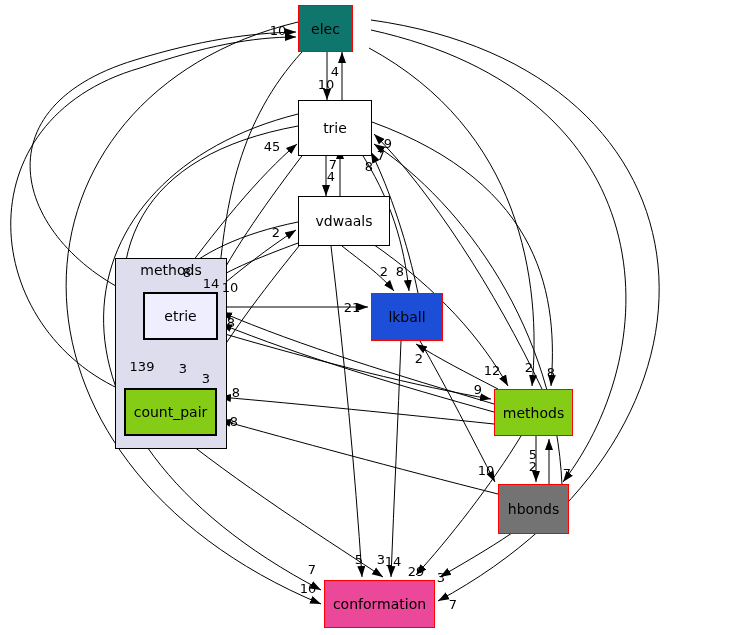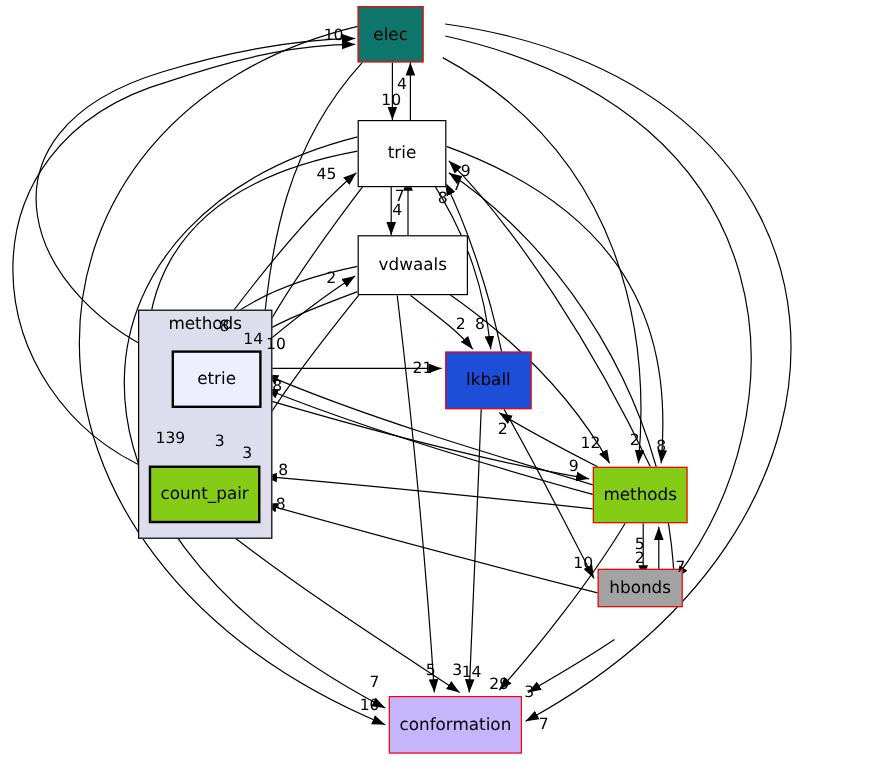--- a/index.html
+++ b/index.html
@@ -88,22 +88,22 @@
   </div>
 
   <div id="nodes-layer">
       <div class="node" style="left: 298px; top: 5px; width: 55px; height: 47px; border: 1px solid rgb(255, 0, 0); background: #0f766e;">elec</div>
       <div class="node" style="left: 298px; top: 100px; width: 74px; height: 56px; border: 1px solid rgb(0, 0, 0); background: rgb(255, 255, 255);">trie</div>
       <div class="node" style="left: 298px; top: 196px; width: 92px; height: 50px; border: 1px solid rgb(0, 0, 0); background: rgb(255, 255, 255);">vdwaals</div>
       <div class="node" style="left: 143px; top: 292px; width: 75px; height: 48px; border: 2px solid rgb(0, 0, 0); background: rgb(238, 238, 255);">etrie</div>
       <div class="node" style="left: 124px; top: 388px; width: 93px; height: 48px; border: 2px solid rgb(0, 0, 0); background: #84cc16;">count_pair</div>
       <div class="node" style="left: 371px; top: 293px; width: 72px; height: 48px; border: 1px solid rgb(255, 0, 0); background: #1d4ed8;">lkball</div>
       <div class="node" style="left: 494px; top: 389px; width: 79px; height: 47px; border: 1px solid rgb(255, 0, 0); background: #84cc16;">methods</div>
-      <div class="node" style="left: 498px; top: 474px; width: 71px; height: 32px; border: 1px solid rgb(255, 0, 0); background: #a3a3a3;">hbonds</div>
-      <div class="node" style="left: 324px; top: 580px; width: 111px; height: 48px; border: 1px solid rgb(255, 0, 0); background: #c4b5fd;">conformation</div>
+      <div class="node" style="left: 498px; top: 484px; width: 71px; height: 50px; border: 1px solid rgb(255, 0, 0); background: #737373;">hbonds</div>
+      <div class="node" style="left: 324px; top: 580px; width: 111px; height: 48px; border: 1px solid rgb(255, 0, 0); background: #ec4899;">conformation</div>
     </div>
   <div id="labels-layer">
       <span class="edge-label" style="left: 278px; top: 30px;">10</span>
       <span class="edge-label" style="left: 335px; top: 71px;">4</span>
       <span class="edge-label" style="left: 326px; top: 84px;">10</span>
       <span class="edge-label" style="left: 272px; top: 146px;">45</span>
       <span class="edge-label" style="left: 388px; top: 143px;">9</span>
       <span class="edge-label" style="left: 381px; top: 155px;">7</span>
       <span class="edge-label" style="left: 369px; top: 166px;">8</span>
       <span class="edge-label" style="left: 333px; top: 164px;">7</span>

